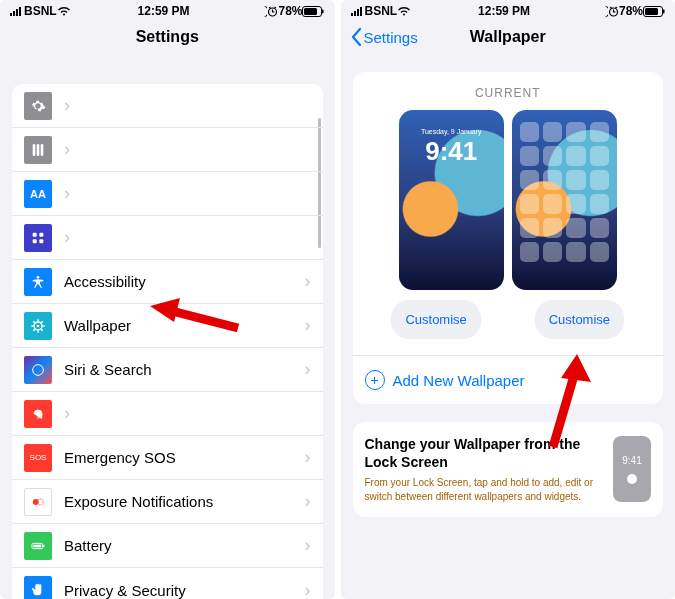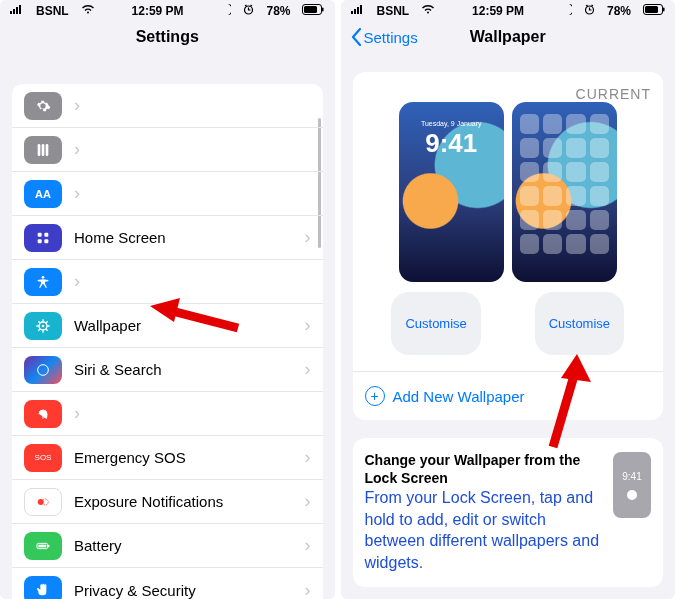--- a/index.html
+++ b/index.html
@@ -1,63 +1,63 @@
 <!DOCTYPE html>
 <html><head>
 <meta charset="utf-8">
 <style>
   *{box-sizing:border-box;margin:0;padding:0;font-family:-apple-system,Helvetica,Arial,sans-serif;-webkit-font-smoothing:antialiased}
   body{background:#fff;width:675px;height:599px;display:flex;position:relative;overflow:hidden}
   .phone{flex:1;background:#f2f2f7;display:flex;flex-direction:column;border-radius:6px;overflow:hidden;position:relative}
   .phone + .phone{margin-left:6px}
   .statusbar{display:flex;align-items:center;justify-content:space-between;padding:4px 10px 2px;font-size:12px;font-weight:600;color:#000}
-  .sb-left,.sb-right{display:flex;align-items:flex-start;gap:12px}
+  .sb-left,.sb-right{display:flex;align-items:center;gap:0}
   .sb-center{font-size:12px;font-weight:600}
   .navbar{display:flex;align-items:center;justify-content:center;position:relative;height:34px}
   .nav-title{font-size:16px;font-weight:600}
   .nav-back{position:absolute;left:10px;display:flex;align-items:center;color:#007aff;font-size:15px;gap:2px}
   .content{flex:1;overflow:hidden;padding:0 12px}
   .list{background:#fff;border-radius:10px;margin-top:30px;overflow:hidden;position:relative}
   .row{display:flex;align-items:center;height:44px;padding:0 12px;border-bottom:1px solid #e5e5ea;position:relative}
   .row:last-child{border-bottom:none}
-  .row-icon{width:38px;height:28px;border-radius:8px;margin-right:12px;display:flex;align-items:center;justify-content:center;color:#fff}
+  .row-icon{width:28px;height:28px;border-radius:2px;margin-right:12px;display:flex;align-items:center;justify-content:center;color:#fff}
   .row-label{flex:1;font-size:15px;color:#000}
   .row-chevron{color:#c7c7cc;font-size:18px}
   .scroll-ind{position:absolute;right:2px;top:34px;width:3px;height:130px;background:#bdbdc2;border-radius:2px}
   
   .ic-gen{background:#8e8e93}
   .ic-cc{background:#8e8e93}
   .ic-dsp{background:#0a84ff}
   .ic-hs{background:#3d3dc7}
   .ic-acc{background:#0a84ff}
   .ic-wp{background:#17b3cf}
   .ic-siri{background:linear-gradient(135deg,#6f2da8,#1386f0 50%,#f84e5c)}
   .ic-tid{background:#ff3b30}
   .ic-sos{background:#ff3b30;font-size:8px;font-weight:400}
   .ic-exp{background:#fff;border:1px solid #ddd}
   .ic-bat{background:#34c759}
   .ic-priv{background:#0a84ff}
   
   .card{background:#fff;border-radius:12px;margin-top:18px;padding:14px 12px 12px}
-  .card-head{text-align:right;font-size:14px;letter-spacing:1px;color:#8a8a8f;}
+  .card-head{text-align:center;font-size:12px;letter-spacing:1px;color:#8a8a8f;margin-bottom:10px}
   .previews{display:flex;gap:8px;justify-content:center}
   .pv{width:105px;height:180px;border-radius:14px;background:radial-gradient(circle at 30% 55%,#f7a94c 0 22%,transparent 23%),radial-gradient(circle at 75% 35%,#5db6d4 0 30%,transparent 31%),linear-gradient(180deg,#3061b8 0%,#2b3d7b 55%,#0d1033 100%);position:relative;overflow:hidden}
   .pv-lock .t1{position:absolute;top:18px;width:100%;text-align:center;font-size:7px;color:#fff}
   .pv-lock .t2{position:absolute;top:26px;width:100%;text-align:center;font-size:26px;font-weight:600;color:#fff}
   .pv-home{display:grid;grid-template-columns:repeat(4,1fr);grid-auto-rows:20px;gap:4px;padding:12px 8px}
   .pv-home .app{background:rgba(255,255,255,.35);border-radius:5px}
   .cust-row{display:flex;justify-content:space-around;margin-top:10px}
-  .pill{background:#eef0f3;color:#0a69ff;font-size:13px;font-weight:500;padding:24px 14px;border-radius:18px}
+  .pill{background:#eef0f3;color:#0a69ff;font-size:13px;font-weight:500;padding:12px 14px;border-radius:18px}
   .divider{height:1px;background:#e5e5ea;margin:16px -12px 10px}
   .addrow{display:flex;align-items:center;gap:8px;color:#007aff;font-size:15px;padding:4px 0 2px}
   .addrow .plus{width:20px;height:20px;border:1.5px solid #007aff;border-radius:50%;display:flex;align-items:center;justify-content:center;font-size:14px}
   .info{background:#fff;border-radius:12px;margin-top:18px;padding:14px 12px;display:flex;gap:10px}
   .info-txt{flex:1}
   .info-t{font-size:14px;font-weight:600;color:#000;line-height:1.25}
-  .info-b{font-size:16px;color:#1d4ed8;line-height:1.35}
+  .info-b{font-size:10px;color:#a16207;margin-top:5px;line-height:1.35}
   .info-thumb{width:38px;height:66px;border-radius:8px;background:#a7a7ad;display:flex;flex-direction:column;align-items:center;justify-content:center;gap:8px;color:#fff;font-size:10px;font-weight:500}
   .info-thumb .dot{width:10px;height:10px;border-radius:50%;background:#fff}
   
   .arrow{position:absolute;z-index:50}
   .arrow svg{display:block}
   
   .glyph{width:16px;height:16px;fill:#fff}
 </style>
 </head>
 <body>
@@ -124,30 +124,30 @@
       </div>
       <div class="row">
         <div class="row-icon ic-hs">
             <svg class="glyph" viewBox="0 0 24 24" fill="#9aa4ff">
               <rect x="4" y="4" width="6" height="6" rx="1.5"></rect>
               <rect x="14" y="4" width="6" height="6" rx="1.5"></rect>
               <rect x="4" y="14" width="6" height="6" rx="1.5"></rect>
               <rect x="14" y="14" width="6" height="6" rx="1.5"></rect>
             </svg>
           </div>
-        <span class="row-label">Home Screen</span>
         <span class="row-chevron">›</span>
       </div>
       <div class="row">
         <div class="row-icon ic-acc">
             <svg class="glyph" viewBox="0 0 24 24">
               <circle cx="12" cy="5" r="2"></circle>
               <path d="M4 9l8-1 8 1v2l-5 .5v3l3 6h-2l-3-5h-2l-3 5H6l3-6v-3L4 11z"></path>
             </svg>
           </div>
+        <span class="row-label">Accessibility</span>
         <span class="row-chevron">›</span>
       </div>
       <div class="row">
         <div class="row-icon ic-wp">
             <svg class="glyph" viewBox="0 0 24 24">
               <circle cx="12" cy="12" r="2"></circle>
               <g stroke="#fff" stroke-width="2" fill="none">
                 <circle cx="12" cy="12" r="6"></circle>
                 <path d="M12 2v4M12 18v4M2 12h4M18 12h4M5 5l3 3M16 16l3 3M19 5l-3 3M8 16l-3 3"></path>
               </g>

